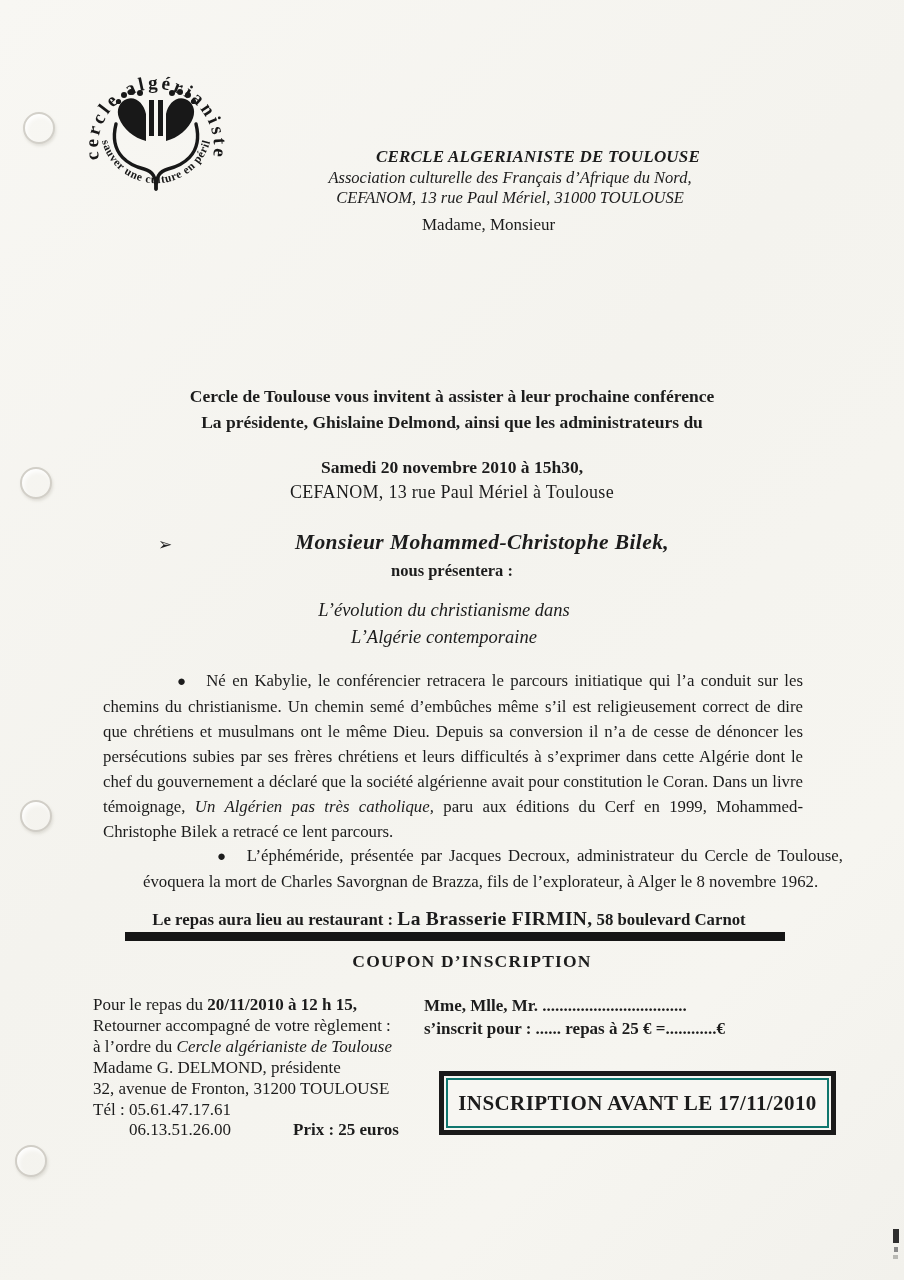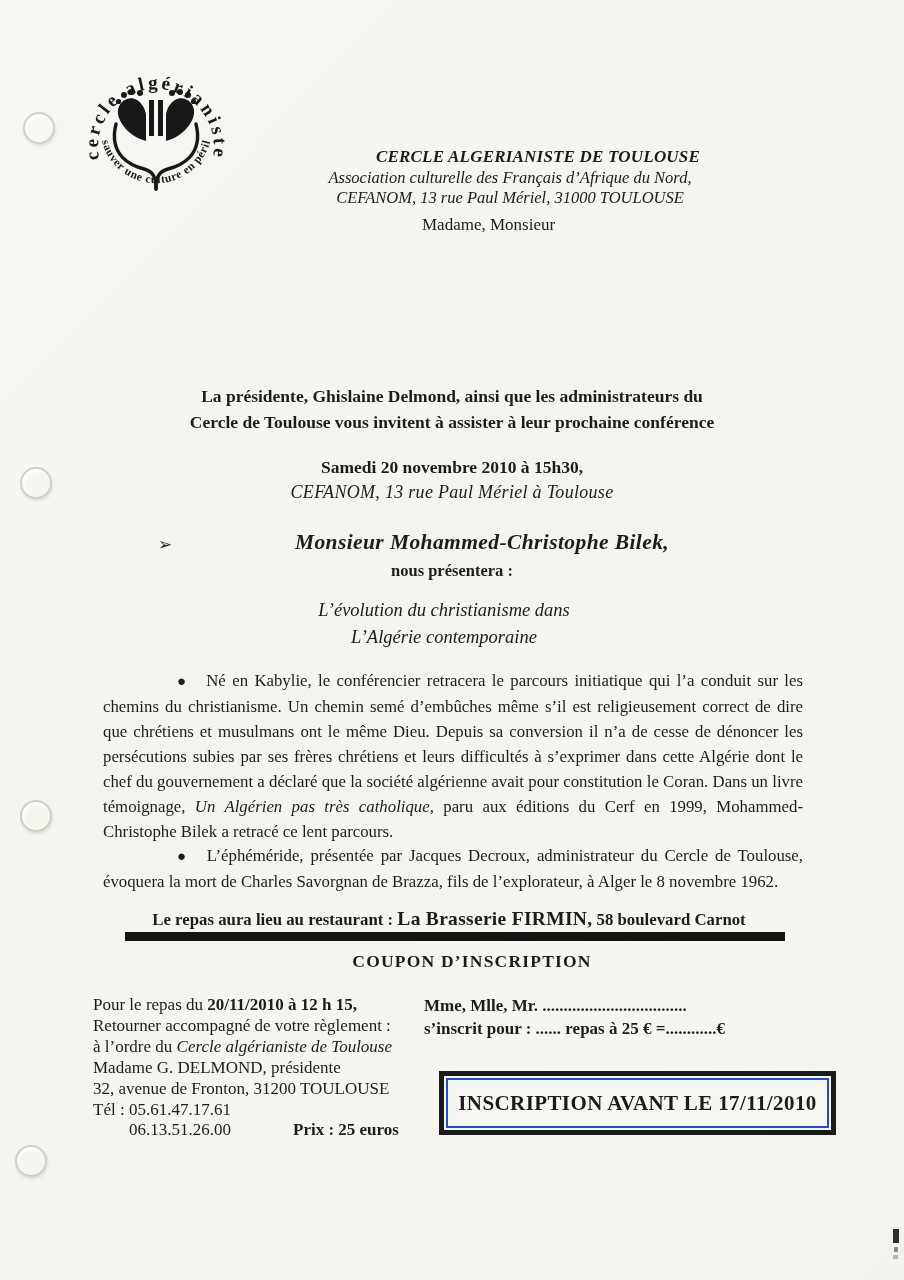--- a/index.html
+++ b/index.html
@@ -16,41 +16,41 @@
     border:2.5px solid rgba(125,120,105,0.30);
     box-shadow:inset 2px 3px 4px rgba(255,255,255,0.9),1px 2px 3px rgba(120,115,100,0.18);}
   
   .header{left:300px;top:103px;width:420px;text-align:center;line-height:20.5px;}
   .org{font-weight:bold;font-style:italic;font-size:17px;transform:translateX(28px);letter-spacing:0.2px;margin-top:44px;}
   .hl{font-style:italic;font-size:16.5px;}
   .salutation{left:422px;top:215px;font-size:17px;}
   .invitation{left:102px;top:384px;width:700px;text-align:center;font-weight:bold;font-size:17.5px;line-height:25.5px;}
   .event{left:102px;top:455px;width:700px;text-align:center;line-height:25px;}
   .event .date{font-weight:bold;font-size:17.5px;}
-  .event .venue{font-size:18px;letter-spacing:0.3px;font-style:italic;}
+  .event .venue{font-size:18px;letter-spacing:0.3px;}
   .arrow{left:158px;top:534px;font-size:17px;font-family:"DejaVu Sans",sans-serif;color:#222;}
   .speaker-name{left:102px;top:530px;width:760px;text-align:center;font-weight:bold;font-size:21.5px;letter-spacing:0.4px;font-style:italic;}
   .speaker-intro{left:102px;top:561px;width:700px;text-align:center;font-weight:bold;font-size:16.5px;}
   .talk{left:94px;top:597px;width:700px;text-align:center;font-style:italic;font-size:18.5px;line-height:26.5px;}
   
   .bodyp{position:absolute;left:103px;width:700px;margin:0;font-size:16.8px;line-height:25px;
     text-align:justify;text-align-last:left;text-indent:74px;}
   .p1{top:668px;}
-  .p2{top:843px;}
+  .p2{top:843px;margin-left:40px;}
   .bullet{font-size:15px;margin-right:18px;}
   .meal{left:103px;top:908px;width:692px;text-align:center;font-weight:bold;font-size:16.8px;white-space:nowrap;}
   .meal-em{font-size:19.5px;letter-spacing:0.3px;}
   .rule{left:125px;top:932px;width:660px;height:9px;background:#151515;}
   .coupon-title{left:105px;top:951px;width:734px;text-align:center;font-weight:bold;font-size:17.5px;letter-spacing:1.2px;}
   .col-left{left:93px;top:995px;width:350px;font-size:17px;line-height:20.9px;white-space:nowrap;}
   .l8-phone{margin-left:36px;}
   .l8-price{margin-left:62px;font-weight:bold;}
   .col-right{left:424px;top:995px;width:420px;font-weight:bold;font-size:17px;line-height:22.8px;white-space:nowrap;}
   .deadline-box{left:439px;top:1071px;width:397px;height:64px;border:5px solid #1a1a1a;box-sizing:border-box;background:#f7f6f2;}
-  .deadline-inner{margin:2px;border:2px solid #1d4ed8;height:calc(100% - 4px);box-sizing:border-box;
+  .deadline-inner{margin:2px;border:2px solid #0f766e;height:calc(100% - 4px);box-sizing:border-box;
     display:flex;align-items:center;justify-content:center;}
   .deadline-text{font-weight:bold;font-size:21px;letter-spacing:0.4px;}
   
   .mark{position:absolute;}
   .m1{left:893px;top:1229px;width:6px;height:14px;background:#2e2e2e;}
   .m2{left:894px;top:1247px;width:4px;height:5px;background:#8a8a8a;}
   .m3{left:893px;top:1255px;width:5px;height:4px;background:#b9b9b4;}
   .logo{left:86px;top:64px;}
 </style>
 </head>
@@ -95,22 +95,22 @@
 
   <div class="abs header">
     <div class="org">CERCLE ALGERIANISTE DE TOULOUSE</div>
     <div class="hl">Association culturelle des Français d’Afrique du Nord,</div>
     <div class="hl">CEFANOM, 13 rue Paul Mériel, 31000 TOULOUSE</div>
   </div>
 
   <div class="abs salutation">Madame, Monsieur</div>
 
   <div class="abs invitation">
+    <div>Cercle de Toulouse vous invitent à assister à leur prochaine conférence</div>
     <div>La présidente, Ghislaine Delmond, ainsi que les administrateurs du</div>
-    <div>Cercle de Toulouse vous invitent à assister à leur prochaine conférence</div>
   </div>
 
   <div class="abs event">
     <div class="date">Samedi 20 novembre 2010 à 15h30,</div>
     <div class="venue">CEFANOM, 13 rue Paul Mériel à Toulouse</div>
   </div>
 
   <div class="abs arrow">➢</div>
   <div class="abs speaker-name">Monsieur Mohammed-Christophe Bilek,</div>
   <div class="abs speaker-intro">nous présentera :</div>

